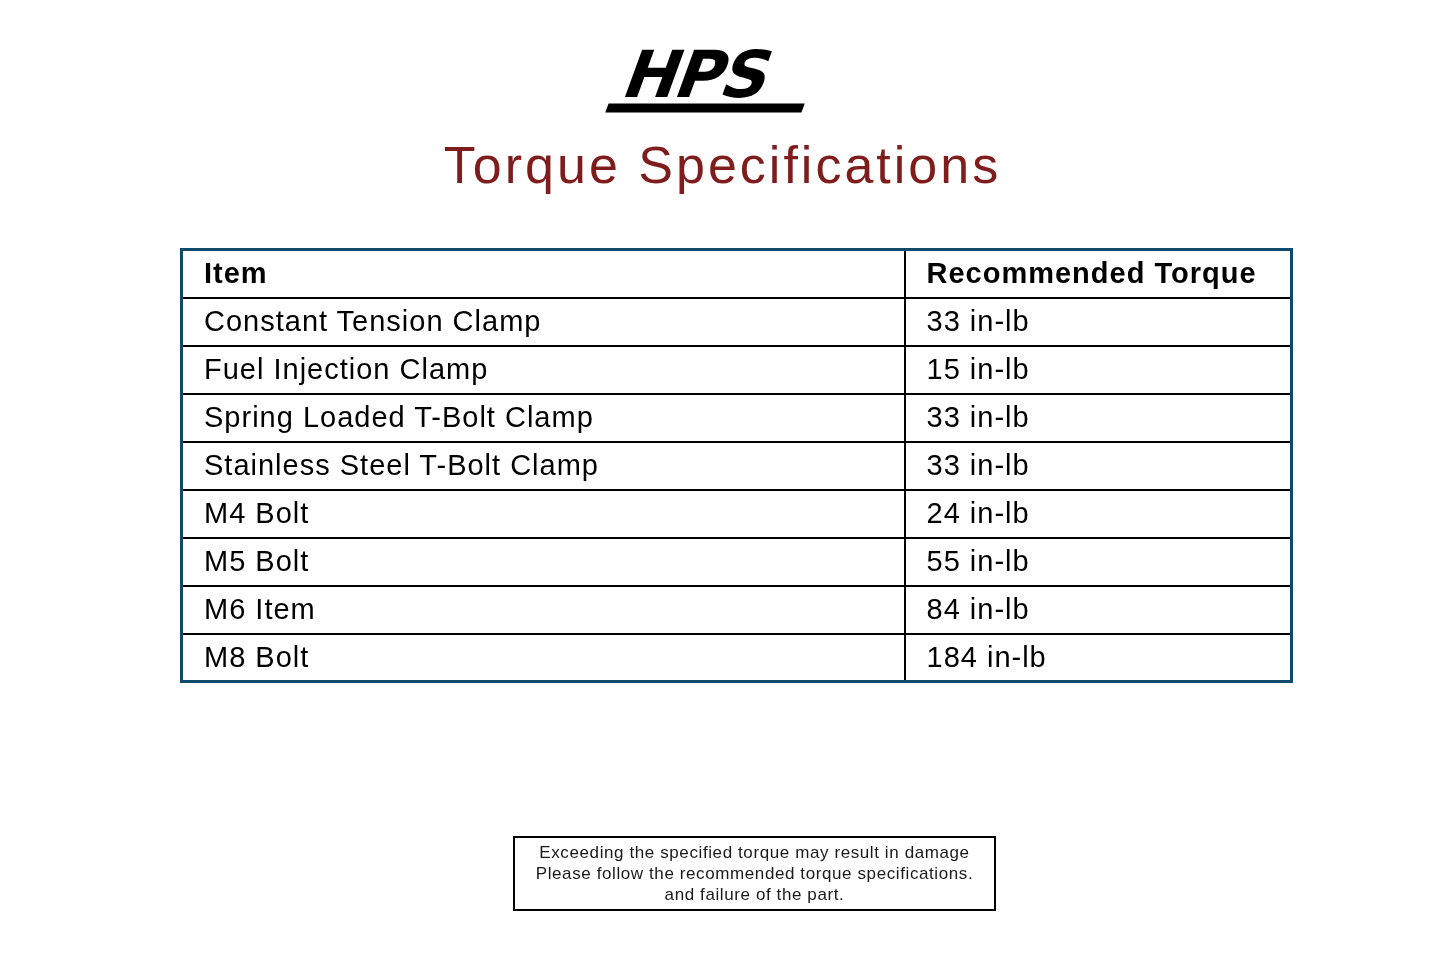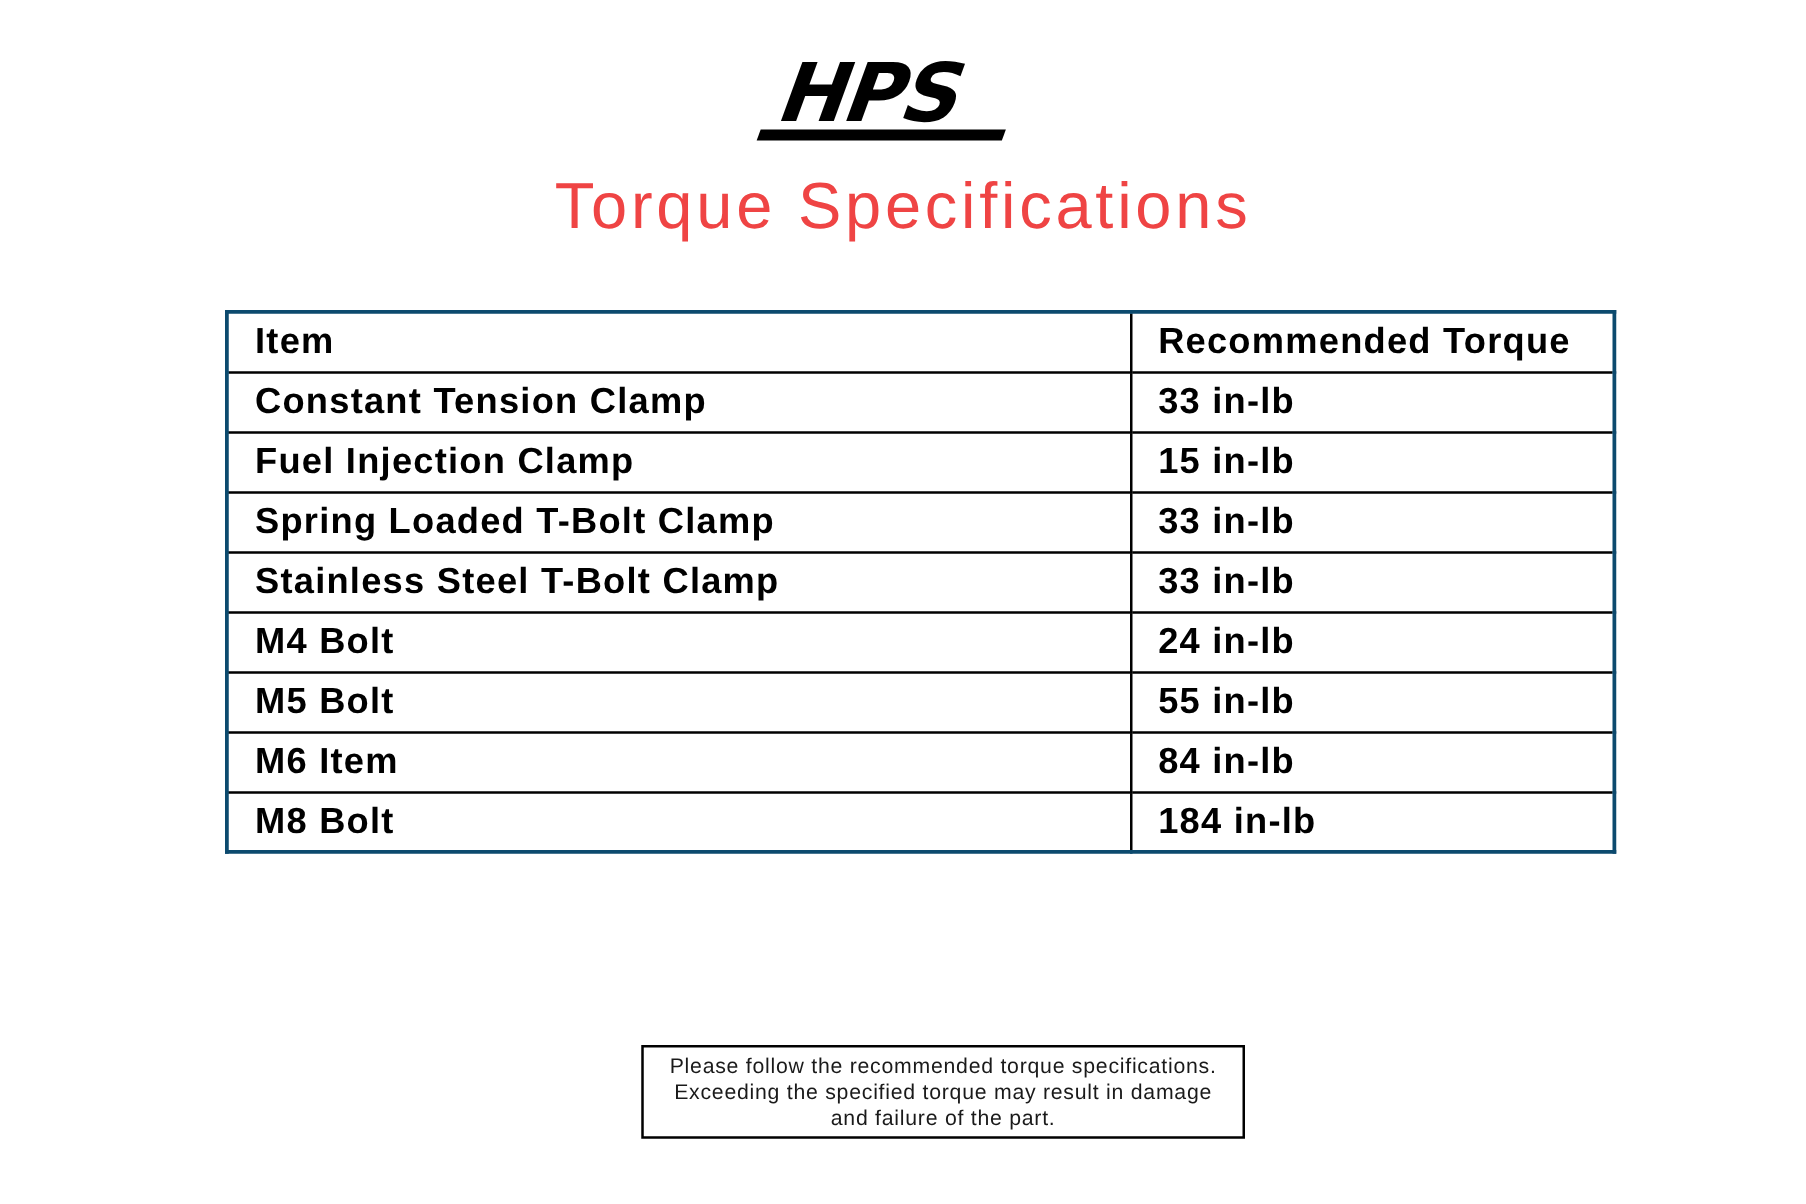--- a/index.html
+++ b/index.html
@@ -28,42 +28,41 @@
     position: absolute;
     top: 136px;
     left: 0;
     width: 100%;
     margin: 0;
     text-align: center;
     font-size: 52px;
     font-weight: 400;
     letter-spacing: 3px;
     line-height: 58px;
-    color: #ef4444;
+    color: #7f1d1d;
   }
   table.spec-table {
     position: absolute;
     left: 180px;
     top: 248px;
     width: 1110px;
     border-collapse: collapse;
     border: 3px solid #0c4a6e;
     table-layout: fixed;
   }
   .spec-table th, .spec-table td {
     border: 2px solid #000000;
     height: 48px;
     box-sizing: border-box;
     padding: 0 0 0 21px;
     vertical-align: middle;
     font-size: 29px;
     letter-spacing: 1px;
     white-space: nowrap;
     overflow: hidden;
-    font-weight: bold;
   }
   .spec-table th {
     text-align: left;
     font-weight: 700;
   }
   .col-item   { width: 723px; }
   .col-torque { width: 387px; }
   .note-box {
     position: absolute;
     left: 513px;
@@ -137,19 +136,19 @@
         </tr>
         <tr>
           <td class="col-item">M8 Bolt</td>
           <td class="col-torque">184 in-lb</td>
         </tr>
       </tbody>
   </table>
 
   <div class="note-box">
     <div>
+        <div>Exceeding the specified torque may result in damage</div>
         <div>Please follow the recommended torque specifications.</div>
-        <div>Exceeding the specified torque may result in damage</div>
         <div>and failure of the part.</div>
       </div>
   </div>
 
 </div>
 
 </body></html>

